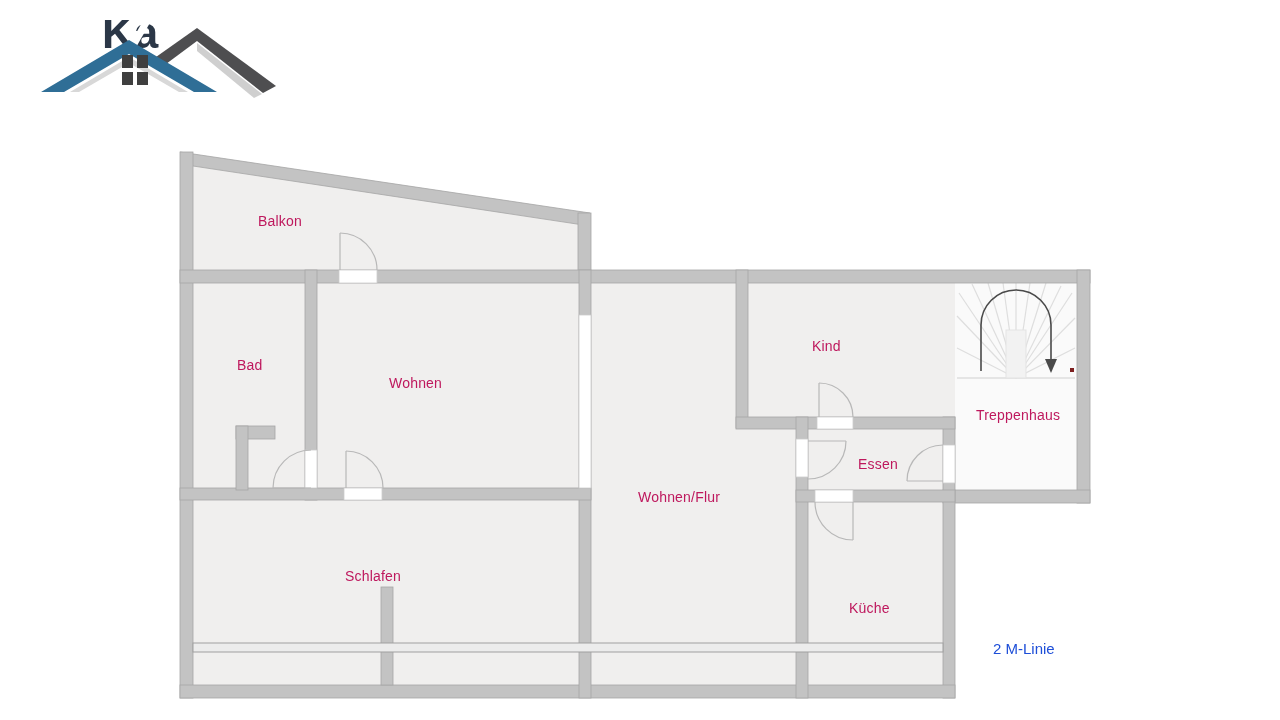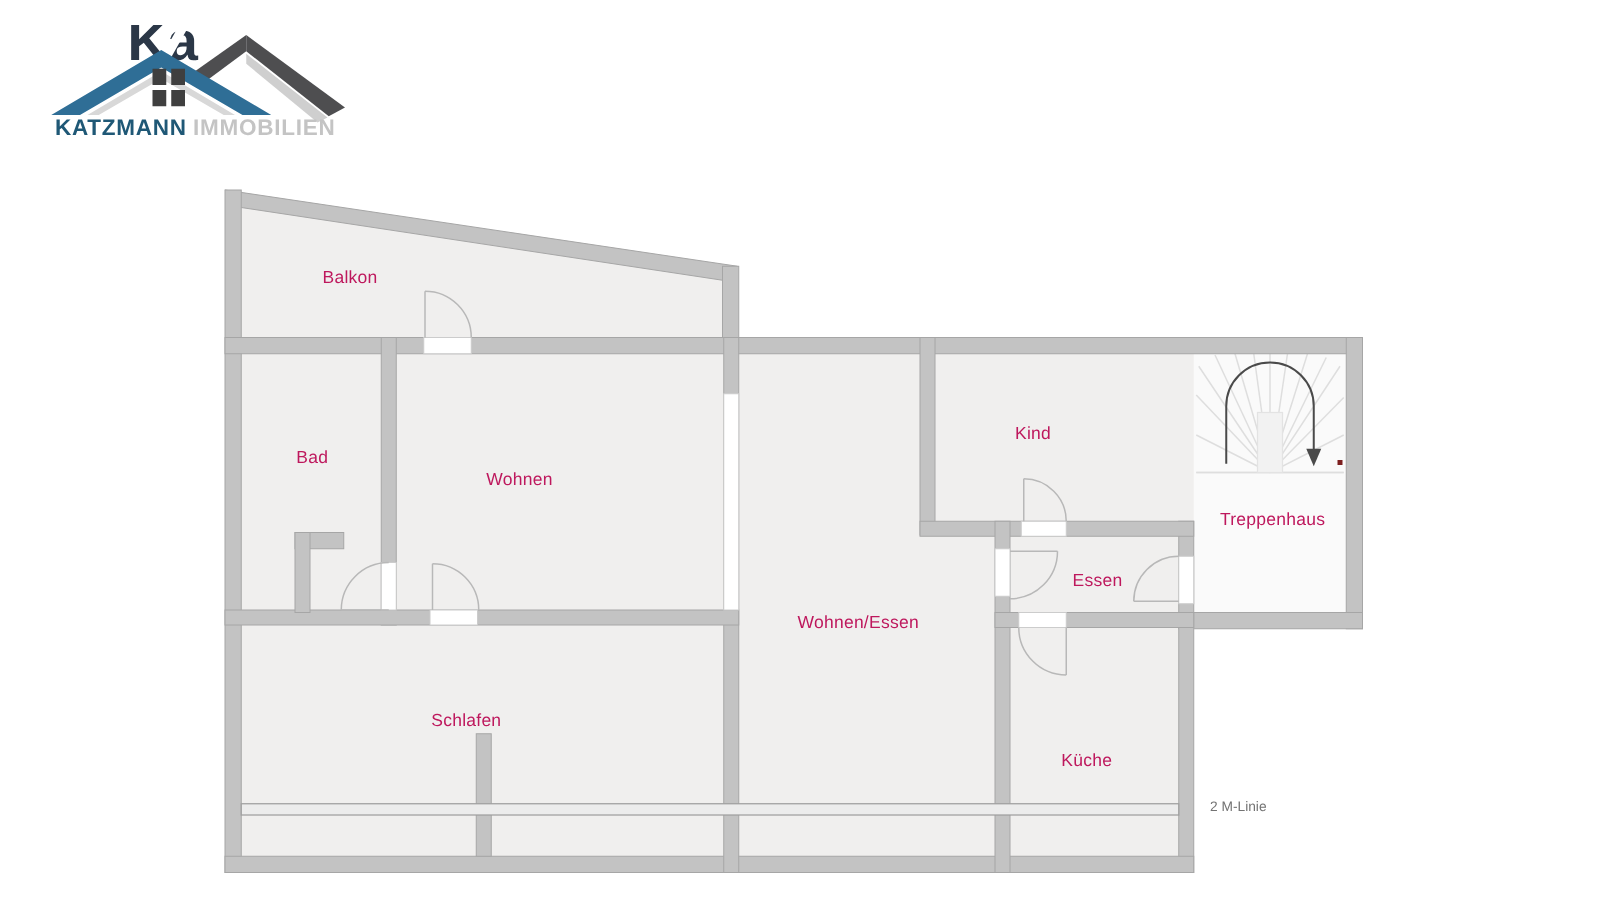--- a/index.html
+++ b/index.html
@@ -6,21 +6,21 @@
   body{
     width:1280px;height:720px;position:relative;background:#ffffff;
     font-family:"Liberation Sans", sans-serif;overflow:hidden;
   }
   .plan-svg{position:absolute;left:0;top:0;width:1280px;height:720px;}
   .room-label{
     position:absolute;font-size:14px;color:#be185d;white-space:nowrap;
     letter-spacing:0.2px;
   }
   .annotation-label{
-    position:absolute;font-size:11px;color:#737373;white-space:nowrap;
+    position:absolute;font-size:15px;color:#1d4ed8;white-space:nowrap;margin-left:25px;
   }
   .logo{position:absolute;left:38px;top:4px;width:250px;height:115px;}
   .logo svg{position:absolute;left:0;top:0;}
   .logo-text{
     position:absolute;left:6px;top:88px;font-size:18px;font-weight:bold;
     letter-spacing:0.6px;white-space:nowrap;
   }
   .brand-primary{color:#1f5876;}
   .brand-secondary{color:#c4c4c4;margin-left:5px;}
 </style>
@@ -128,21 +128,21 @@
 
   <rect x="1070" y="368" width="4" height="4" fill="#7d1f1f"></rect>
 </svg>
 
 <div class="room-label" style="left:258px;top:213px">Balkon</div>
 <div class="room-label" style="left:237px;top:357px">Bad</div>
 <div class="room-label" style="left:389px;top:375px">Wohnen</div>
 <div class="room-label" style="left:812px;top:338px">Kind</div>
 <div class="room-label" style="left:976px;top:407px">Treppenhaus</div>
 <div class="room-label" style="left:858px;top:456px">Essen</div>
-<div class="room-label" style="left:638px;top:489px">Wohnen/Essen</div>
+<div class="room-label" style="left:638px;top:489px">Wohnen/Flur</div>
 <div class="room-label" style="left:345px;top:568px">Schlafen</div>
 <div class="room-label" style="left:849px;top:600px">Küche</div>
 <div class="annotation-label" style="left:968px;top:640px">2 M-Linie</div>
 
 <div class="logo">
   <svg width="250" height="115" viewBox="0 0 250 115">
 
     <text x="64" y="44" font-family="Liberation Sans, sans-serif" font-size="44" font-weight="bold" fill="#2b3747">Ka</text>
     <rect x="0" y="0" width="250" height="16" fill="#ffffff"></rect>
     <line x1="114" y1="8" x2="88" y2="54" stroke="#ffffff" stroke-width="7"></line>
@@ -156,16 +156,13 @@
     <polygon points="3,88 91,36 179,88 156,88 91,50 26,88" fill="#2f6e96"></polygon>
     <polygon points="32,88 91,53 150,88 141,88 91,59 41,88" fill="#d8d8d8"></polygon>
 
     <g fill="#3f3f3f">
       <rect x="84" y="51" width="11" height="13"></rect>
       <rect x="99" y="51" width="11" height="13"></rect>
       <rect x="84" y="68" width="11" height="13"></rect>
       <rect x="99" y="68" width="11" height="13"></rect>
     </g>
   </svg>
-  <div class="logo-text">
-    <span class="brand-primary">KATZMANN</span><span class="brand-secondary">IMMOBILIEN</span>
-  </div>
 </div>
 
 </body></html>

